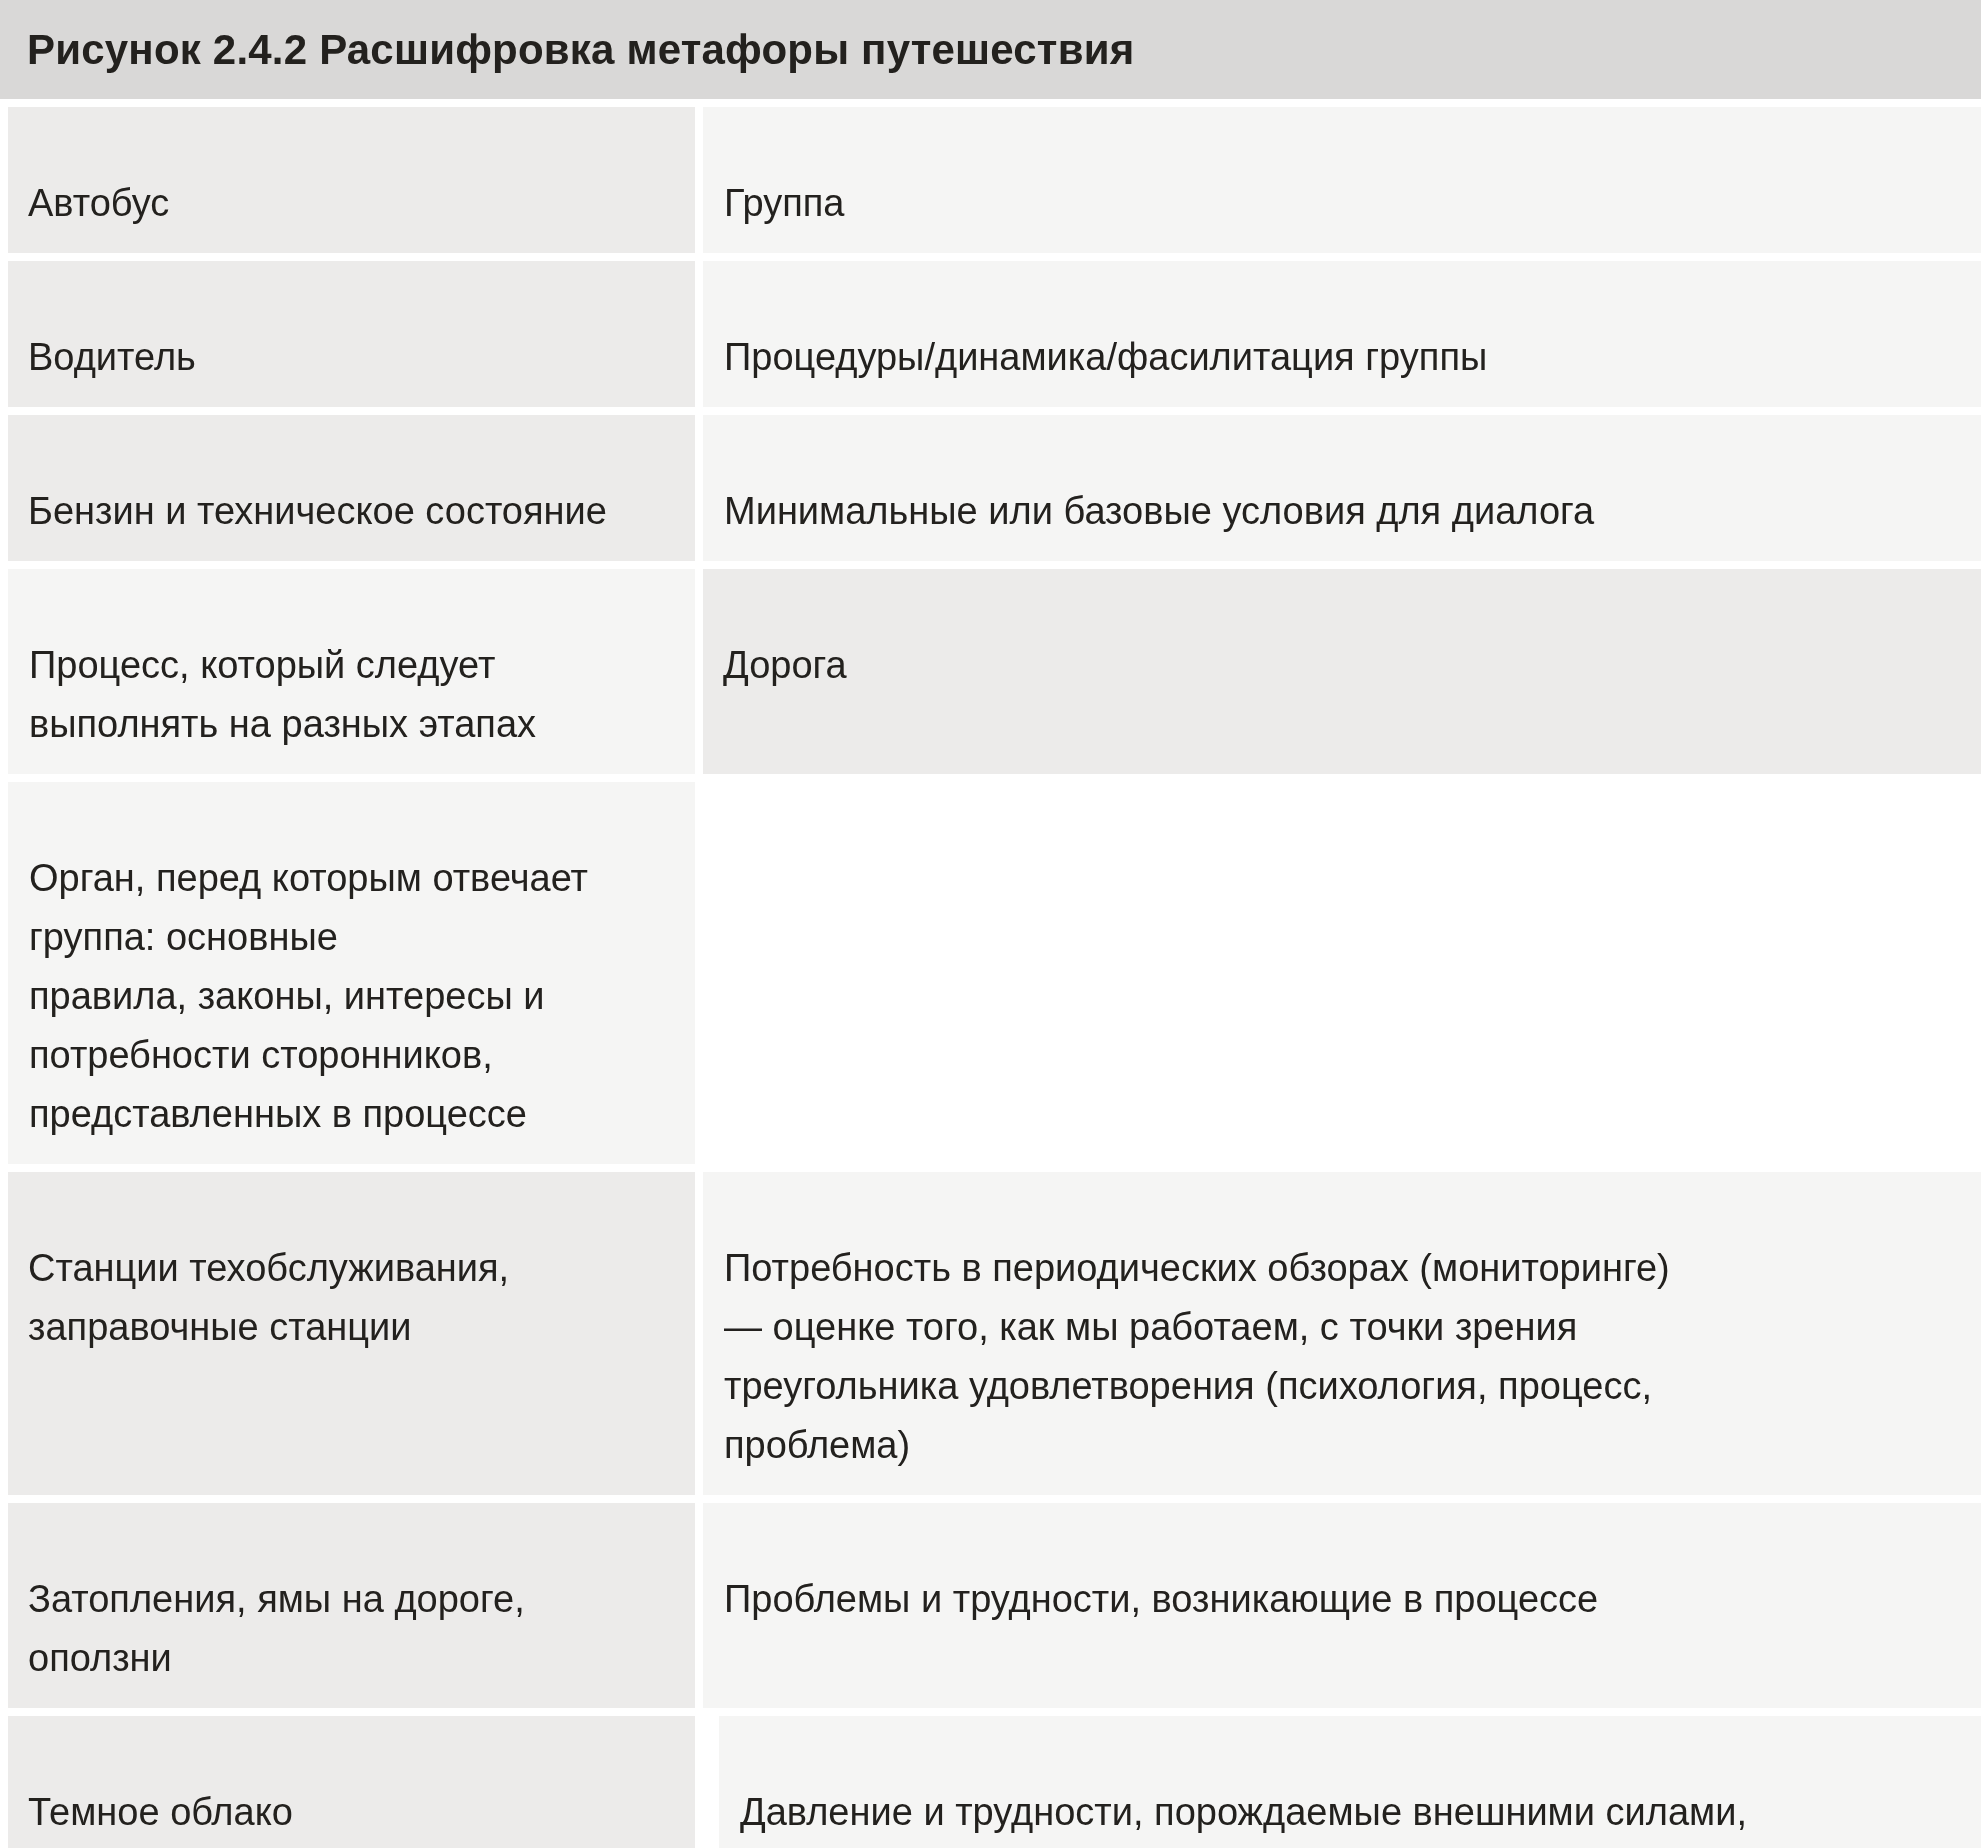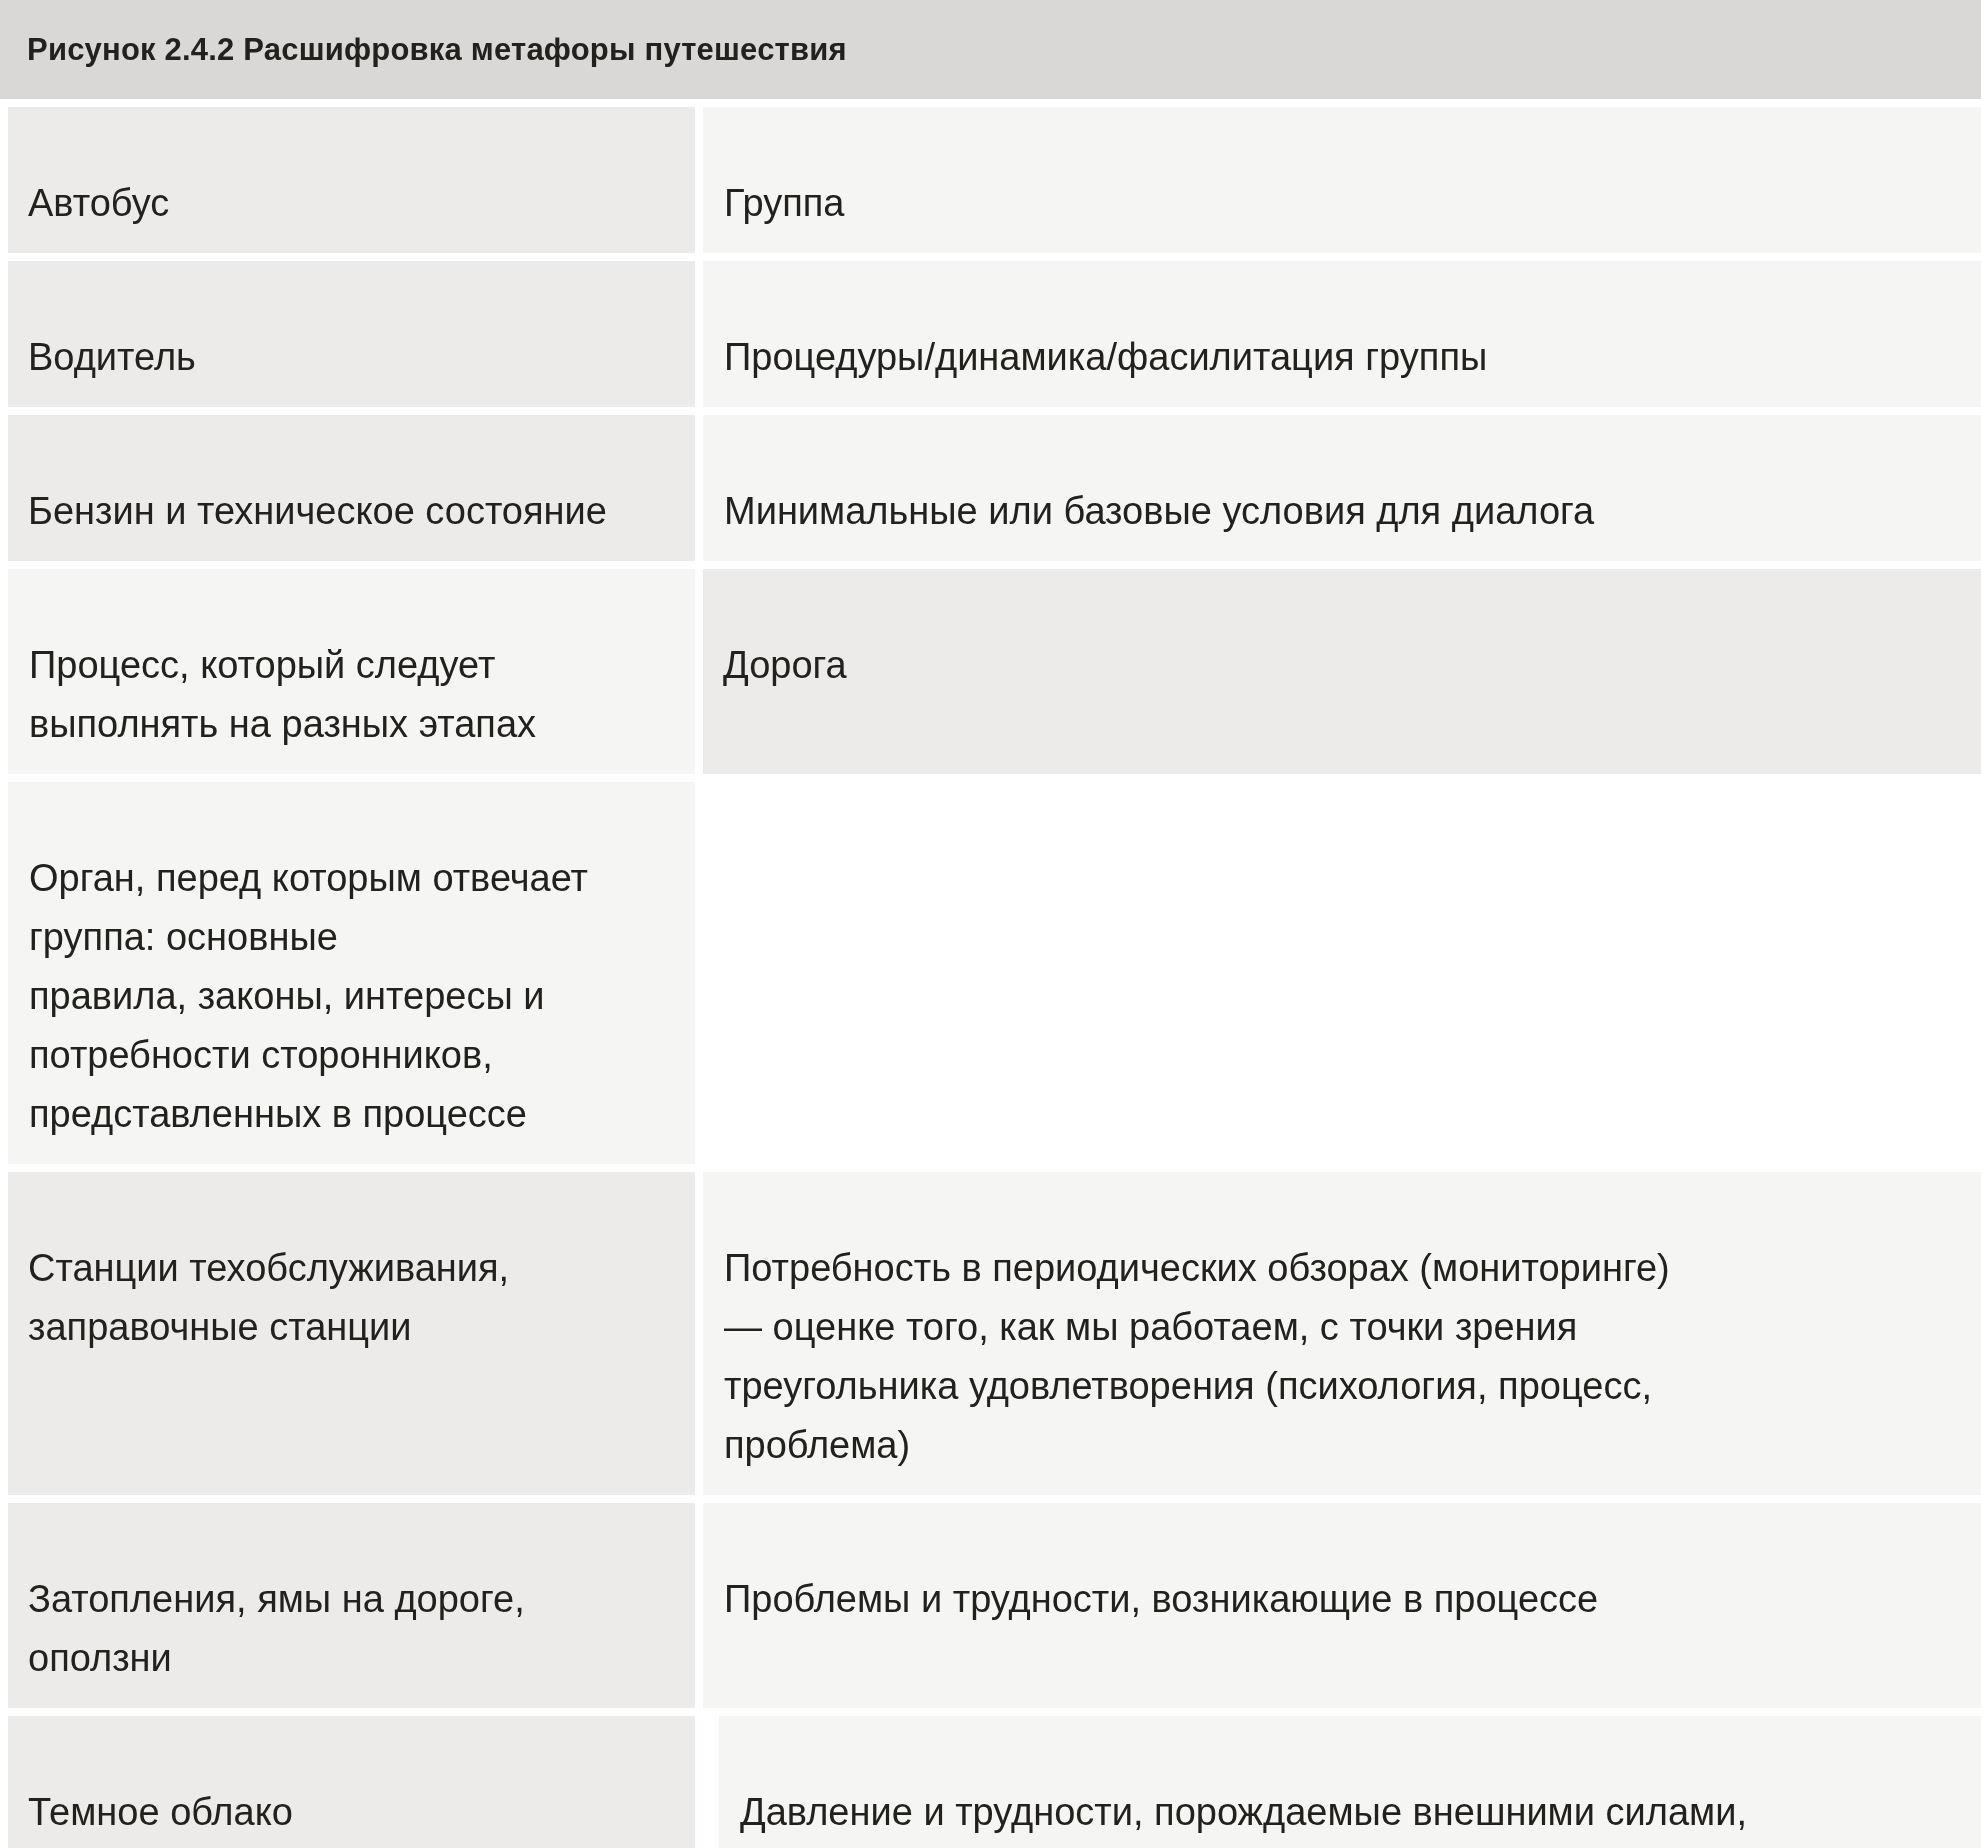--- a/index.html
+++ b/index.html
@@ -19,21 +19,21 @@
   }
   .caption {
     height: 99px;
     background: var(--caption-bg, #d9d8d7);
     display: flex;
     align-items: center;
     padding-left: 27px;
     box-sizing: border-box;
   }
   .caption-text {
-    font-size: 31px;
+    font-size: 42px;
     font-weight: 700;
     letter-spacing: 0.2px;
     white-space: nowrap;
   }
   .rows {
     display: block;
   }
   .row {
     display: grid;
     grid-template-columns: 687px 1278px;

